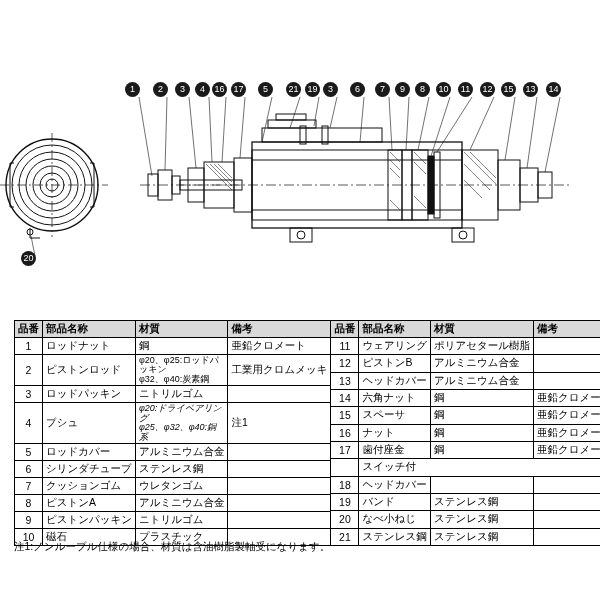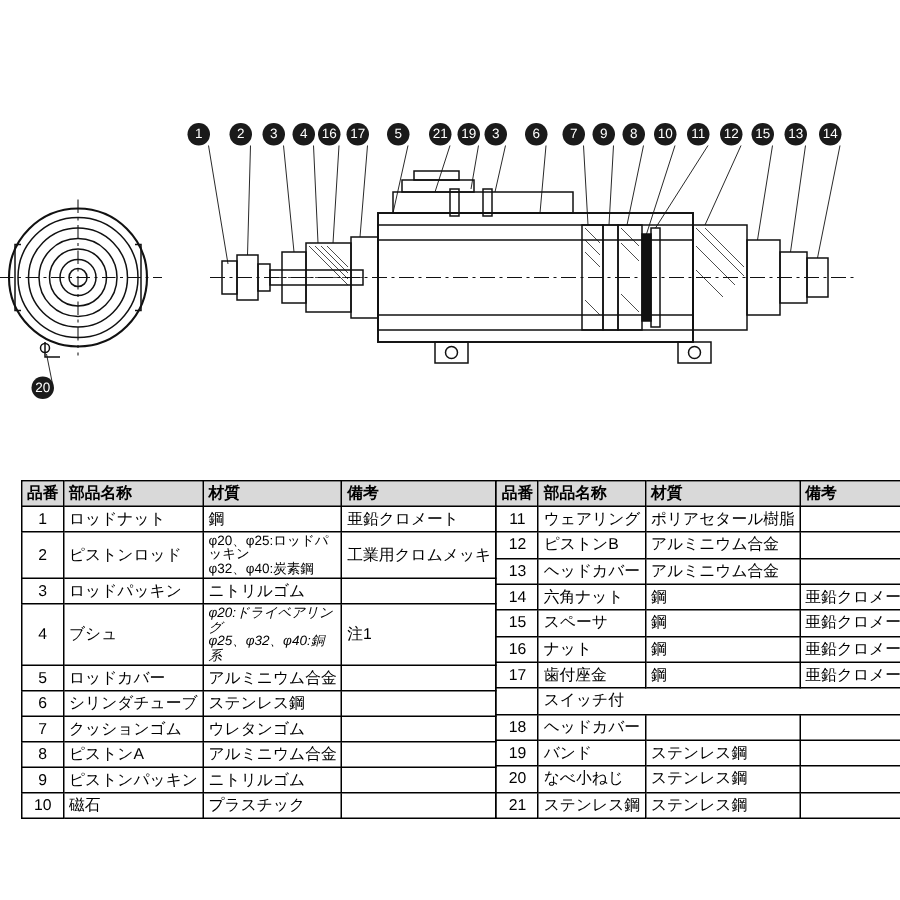--- a/index.html
+++ b/index.html
@@ -372,13 +372,14 @@
           <tr>
             <td class="r-no">21</td>
             <td class="r-name">ステンレス鋼</td>
             <td class="r-mat">ステンレス鋼</td>
             <td class="r-rem"></td>
           </tr>
         </tbody>
     </table>
   </div>
 
+  <div id="footnote">注1:ノンルーブル仕様の場合、材質は含油樹脂製軸受になります。</div>
 </div>
 
 </body></html>

